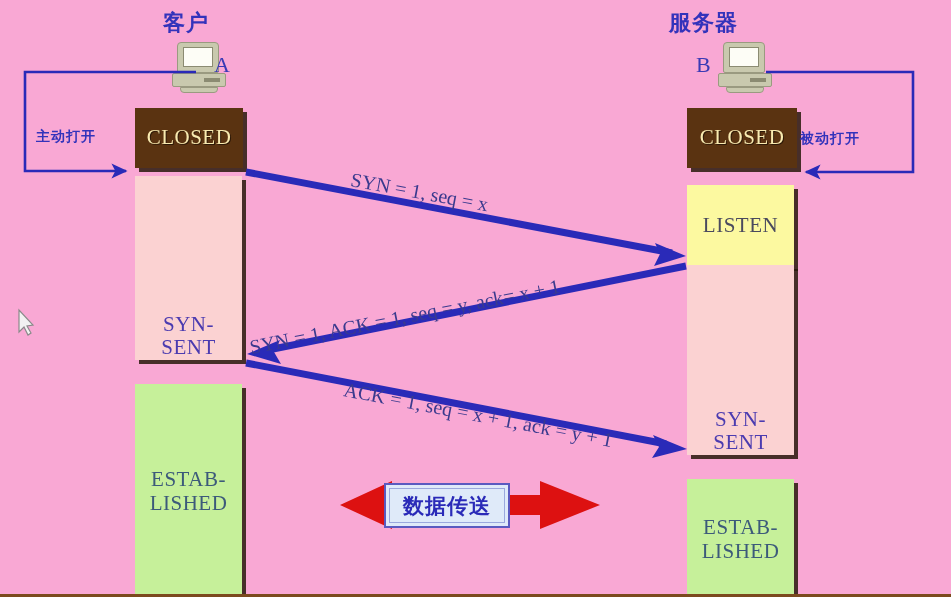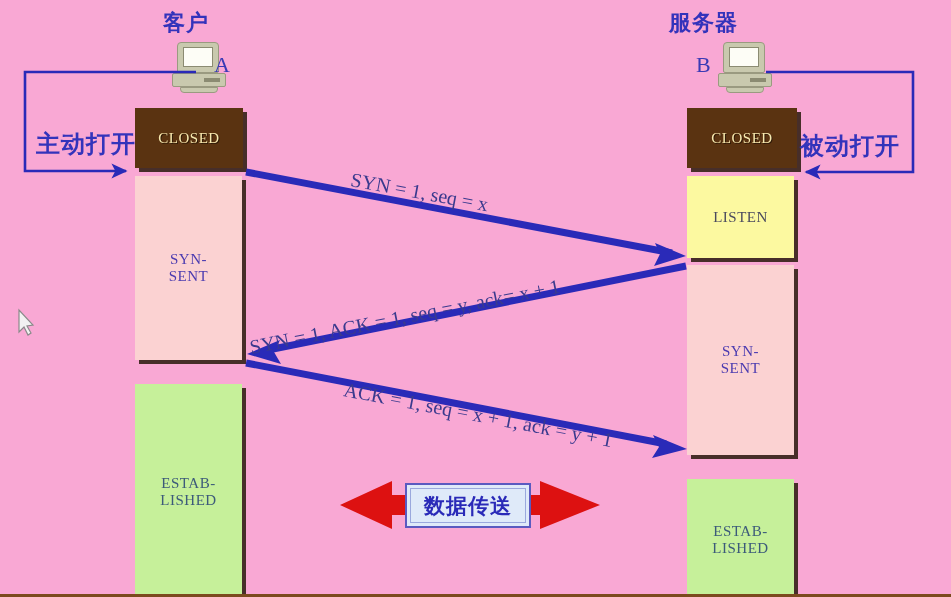--- a/index.html
+++ b/index.html
@@ -95,50 +95,51 @@
 
   
   .state {
     position: absolute;
     box-sizing: border-box;
     display: flex;
     align-items: center;
     justify-content: center;
     text-align: center;
     font-family: "Liberation Serif", "DejaVu Serif", serif;
-    font-size: 15px;
+    font-size: 21px;
     line-height: 1.12;
     letter-spacing: 0.5px;
     box-shadow: 4px 4px 0 0 rgba(40,25,10,0.85);
   }
   .state.closed {
     background: #5a3311;
     color: #f8eab0;
     text-shadow: 1px 1px 0 #2c1807;
     font-weight: normal;
   }
   .state.pink {
     background: #fbd2d2;
     color: #4b3bb0;
+    align-items: flex-end;
   }
   .state.yellow {
     background: #fcf9a0;
     color: #4a4a5e;
   }
   .state.green {
     background: #c6f09a;
     color: #3c5a7a;
     margin-top: 16px;
   }
   .cnlabel {
     position: absolute;
     color: #3333bb;
     font-family: "DejaVu Sans", "Liberation Sans", sans-serif;
     font-weight: bold;
-    font-size: 24px;
+    font-size: 14px;
     letter-spacing: 1px;
     white-space: nowrap;
   }
 
   
   svg.overlay {
     position: absolute;
     left: 0; top: 0;
     width: 951px; height: 597px;
     overflow: visible;
@@ -151,21 +152,21 @@
     color: #3a3a8e;
     font-family: "Liberation Serif", "DejaVu Serif", serif;
     font-size: 20px;
     white-space: nowrap;
     transform-origin: left center;
   }
 
   
   .dt-box {
     position: absolute;
-    left: 405px; top: 483px;
+    left: 384px; top: 483px;
     width: 126px; height: 45px;
     background: #dfeaf9;
     border: 2px solid #5a5ac0;
     box-sizing: border-box;
     display: flex;
     align-items: center;
     justify-content: center;
   }
   .dt-box .dt-inner {
     width: 116px;
@@ -224,21 +225,21 @@
     <span>
       <span>ESTAB-</span><br>
       <span>LISHED</span>
     </span>
   </div>
 
   <div class="state closed" style="left:687px; top:108px; width:110px; height:60px;">
     <span>CLOSED</span>
   </div>
 
-  <div class="state yellow" style="left:687px; top:176px; width:107px; height:82px;">
+  <div class="state yellow" style="left:687px; top:185px; width:107px; height:82px;">
     <span>LISTEN</span>
   </div>
 
   <div class="state pink" style="left:687px; top:265px; width:107px; height:190px;">
     <span>
       <span>SYN-</span><br>
       <span>SENT</span>
     </span>
   </div>
 

